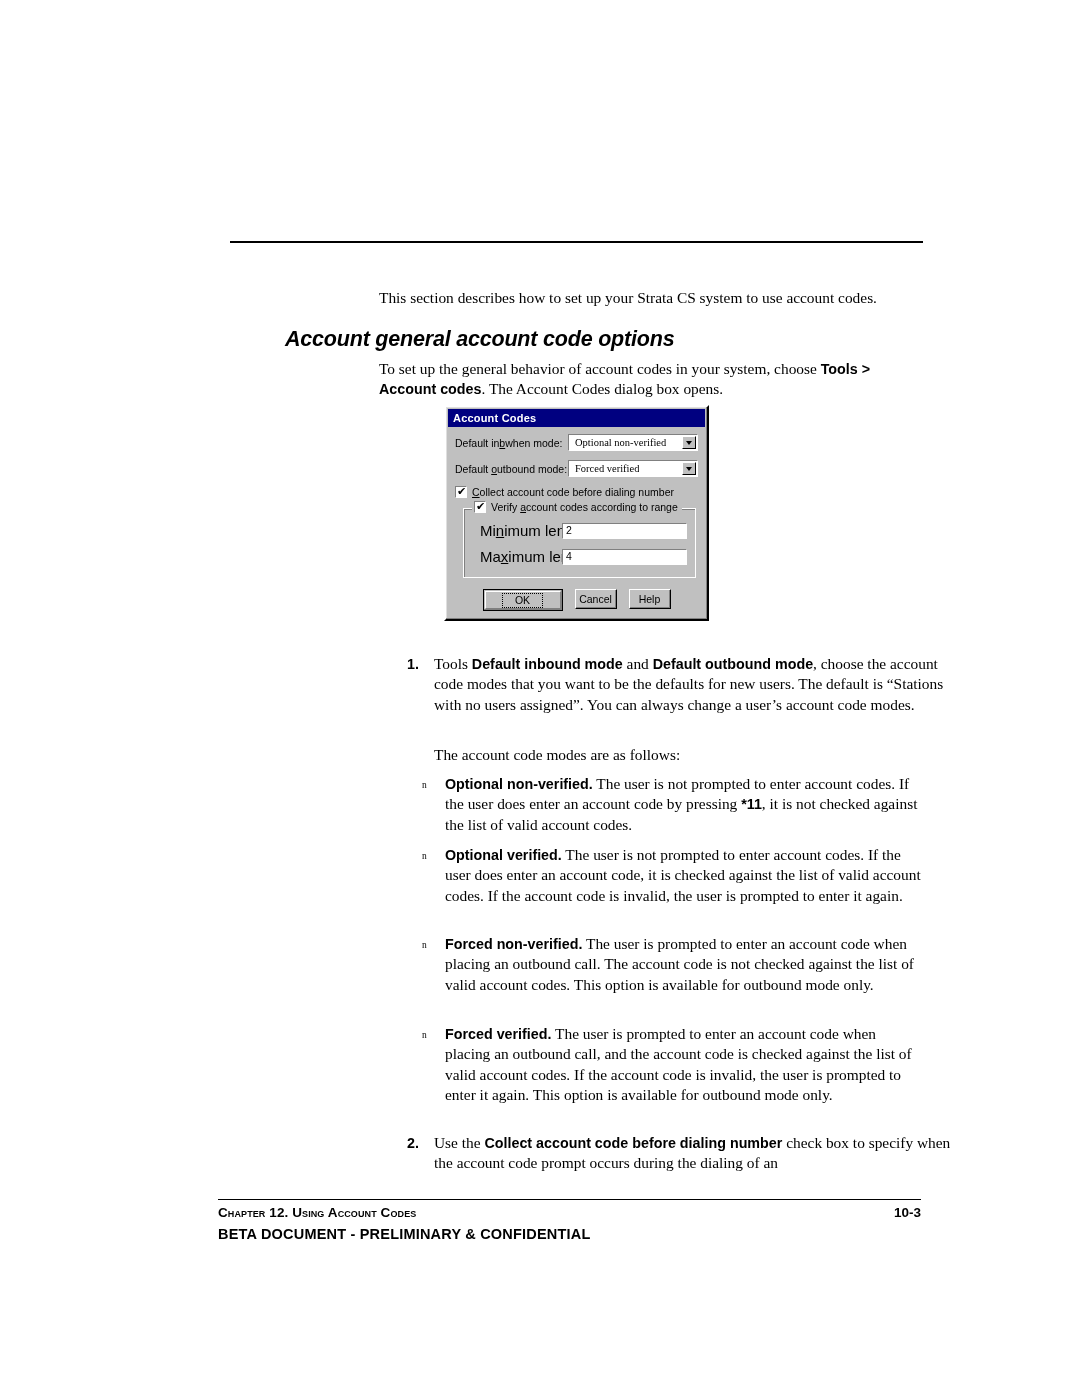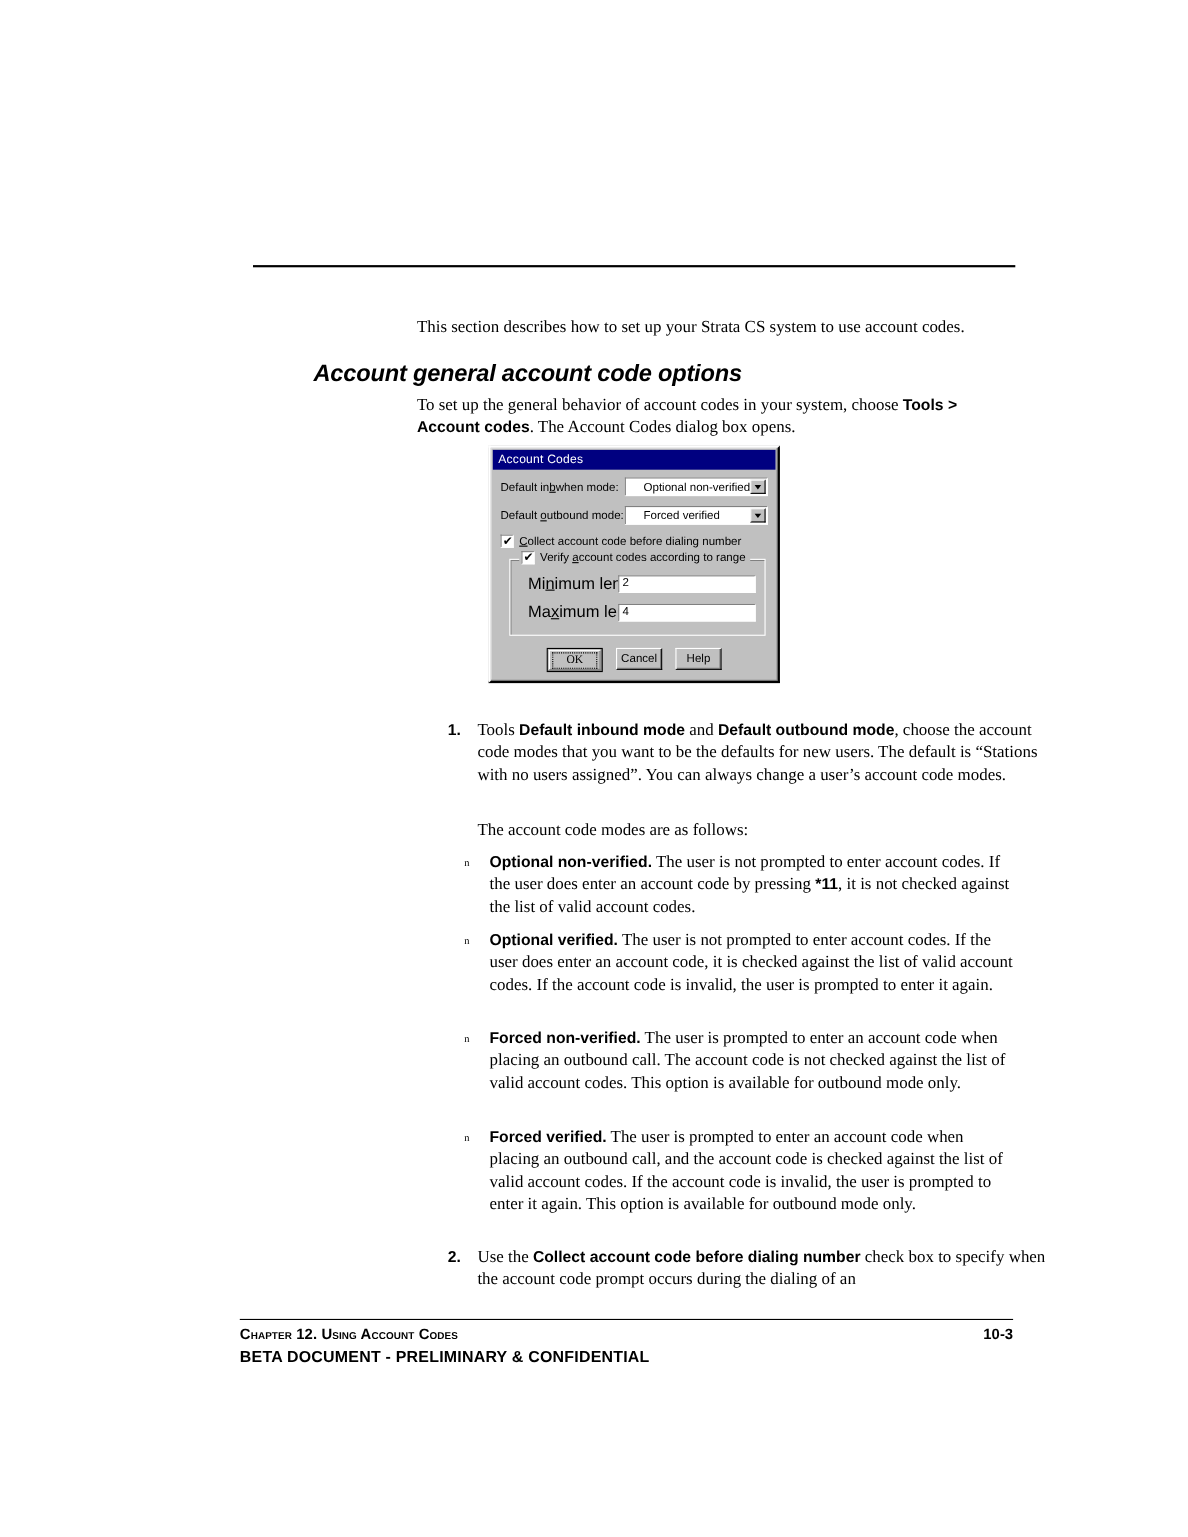--- a/index.html
+++ b/index.html
@@ -92,21 +92,21 @@
     box-sizing: border-box;
     font-family: "Liberation Sans", sans-serif;
     font-size: 10px;
     color: #000;
     box-shadow: inset -1px -1px 0 #808080, inset 1px 1px 0 #dfdfdf;
   }
   .dlg-title {
     background: #000080;
     color: #ffffff;
     font-family: "Liberation Sans", sans-serif;
-    font-weight: normal;
+    font-weight: bold;
     font-size: 11px;
     padding: 3px 0 3px 5px;
     margin: 2px 2px 0 2px;
     letter-spacing: 0.2px;
   }
   .dlg-body {
     padding: 7px 9px 8px 9px;
   }
   .row {
     display: flex;
@@ -127,24 +127,25 @@
     background: #ffffff;
     border-top: 1.5px solid #808080;
     border-left: 1.5px solid #808080;
     border-right: 1.5px solid #ffffff;
     border-bottom: 1.5px solid #ffffff;
     box-sizing: border-box;
     display: flex;
     align-items: center;
   }
   .combo .val {
-    padding-left: 16px;
+    padding-left: 6px;
     font-size: 10.5px;
     white-space: nowrap;
     overflow: hidden;
+    font-family: Liberation Serif, serif;
   }
   .combo .arrowbtn {
     position: absolute;
     right: 1px;
     top: 1px;
     width: 14px;
     height: 13px;
     background: #c0c0c0;
     border-top: 1.5px solid #ffffff;
     border-left: 1.5px solid #ffffff;
@@ -254,24 +255,23 @@
     border-bottom: 1.5px solid #000000;
     box-sizing: border-box;
     display: flex;
     align-items: center;
     justify-content: center;
     font-size: 10.5px;
     box-shadow: inset -1px -1px 0 #808080;
   }
   .btn.default {
     border: 1.5px solid #000;
-    width: 51px;
+    width: 80px;
     height: 22px;
     position: relative;
-    font-family: Liberation Serif, serif;
   }
   .btn.default .inner {
     position: absolute;
     left: 1px; top: 1px; right: 1px; bottom: 1px;
     background: #c0c0c0;
     border-top: 1.5px solid #ffffff;
     border-left: 1.5px solid #ffffff;
     border-right: 1.5px solid #808080;
     border-bottom: 1.5px solid #808080;
     display: flex;

